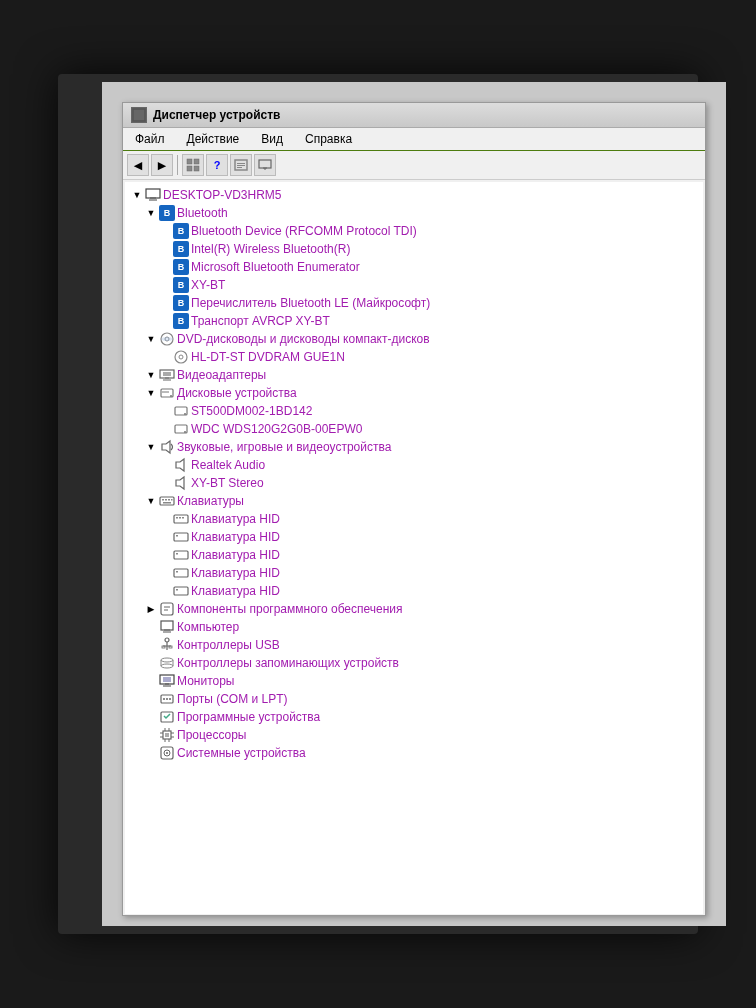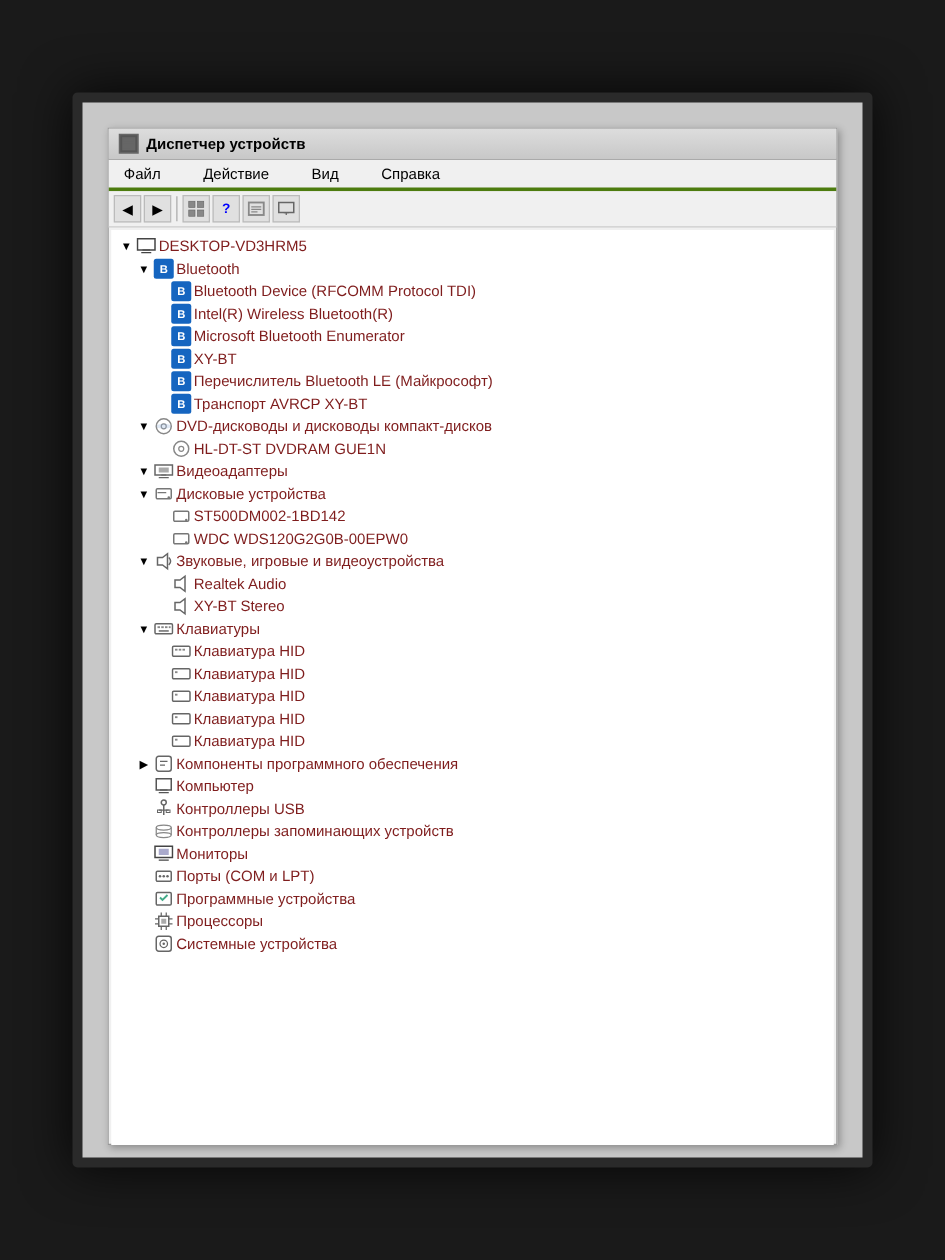--- a/index.html
+++ b/index.html
@@ -22,20 +22,21 @@
       padding: 8px;
       box-shadow: 0 0 40px rgba(0,0,0,0.8);
     }
 
     .screen {
       width: 100%;
       height: 100%;
       background: #c8c8c8;
       overflow: hidden;
       position: relative;
+      margin-left: 36px;
     }
 
     .window {
       position: absolute;
       top: 20px;
       left: 20px;
       right: 20px;
       bottom: 10px;
       background: #f0f0f0;
       border: 1px solid #999;
@@ -62,24 +63,24 @@
     }
 
     .title-bar-text {
       font-size: 12px;
       font-weight: bold;
       color: #000;
     }
 
     .menu-bar {
       background: #f0f0f0;
-      border-bottom: 3px solid #4d7c0f;
+      border-bottom: 1px solid #4d7c0f;
       padding: 2px 4px;
       display: flex;
-      gap: 18px;
+      gap: 6px;
     }
 
     .menu-item {
       font-size: 12px;
       padding: 2px 8px;
       cursor: pointer;
       color: #000;
     }
 
     .toolbar {
@@ -144,21 +145,21 @@
       height: 16px;
       flex-shrink: 0;
       display: inline-flex;
       align-items: center;
       justify-content: center;
       font-size: 11px;
     }
 
     .item-label {
       font-size: 12px;
-      color: #7f1d1d;
+      color: #a21caf;
     }
 
     
     .indent-0 { padding-left: 2px; }
     .indent-1 { padding-left: 16px; }
     .indent-2 { padding-left: 30px; }
     .icon-bluetooth { 
       background: #1565c0;
       color: white;
       border-radius: 2px;

